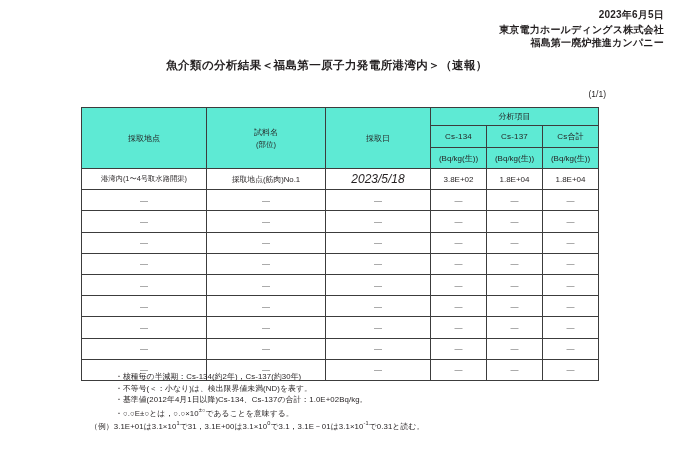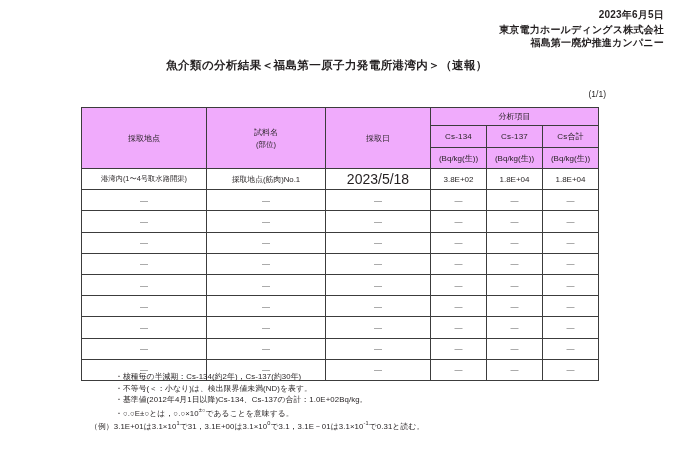--- a/index.html
+++ b/index.html
@@ -74,21 +74,21 @@
   table.result th,
   table.result td {
     border: 1px solid #3c3c3c;
     text-align: center;
     vertical-align: middle;
     font-size: 8px;
     padding: 0;
     color: #231f20;
   }
   table.result thead th {
-    background: #f0abfc;
+    background: #5eead4;
     font-weight: normal;
   }
   .th-loc   { width: 124px; }
   .th-name  { width: 118px; }
   .th-date  { width: 104px; }
   .th-nuc   { width: 57.33px; }
 
   .hdr-tall { height: 58px; }
   .hdr-group { height: 17px; font-size: 8px; }
   .hdr-nuclide {
@@ -99,21 +99,21 @@
   .hdr-unit {
     height: 20px;
     font-size: 7.5px;
   }
   .hdr-name-main { display:block; }
   .hdr-name-sub  { display:block; font-size: 7.5px; margin-top: 2px; }
 
   tbody td { height: 20.2px; background: #ffffff; }
   tbody td.cell-loc  { font-size: 7.3px; white-space: nowrap; text-align: center; }
   tbody td.cell-name { font-size: 7.8px; }
-  tbody td.cell-date { font-size: 14px; }
+  tbody td.cell-date { font-size: 12px; font-style: italic; }
   tbody td.cell-val  { font-size: 8px; }
   tbody td.empty     { color: #555; font-size: 8px; }
 
   
   .notes {
     position: absolute;
     top: 371px;
     left: 83px;
     width: 520px;
   }

